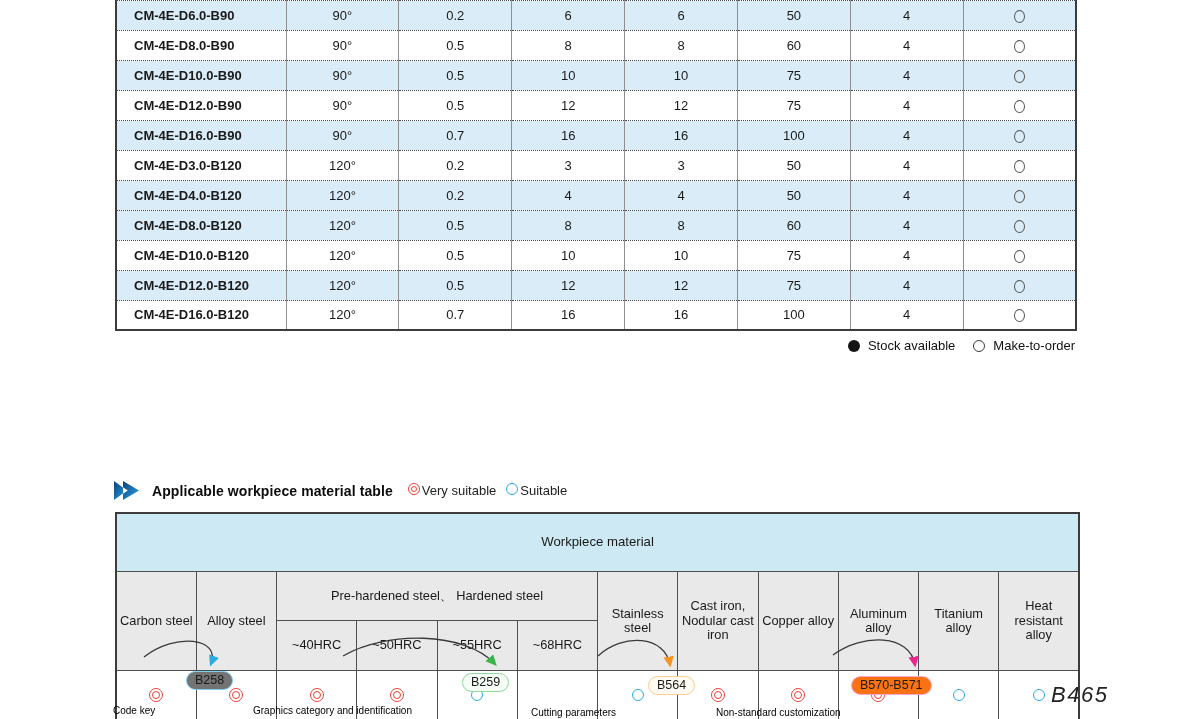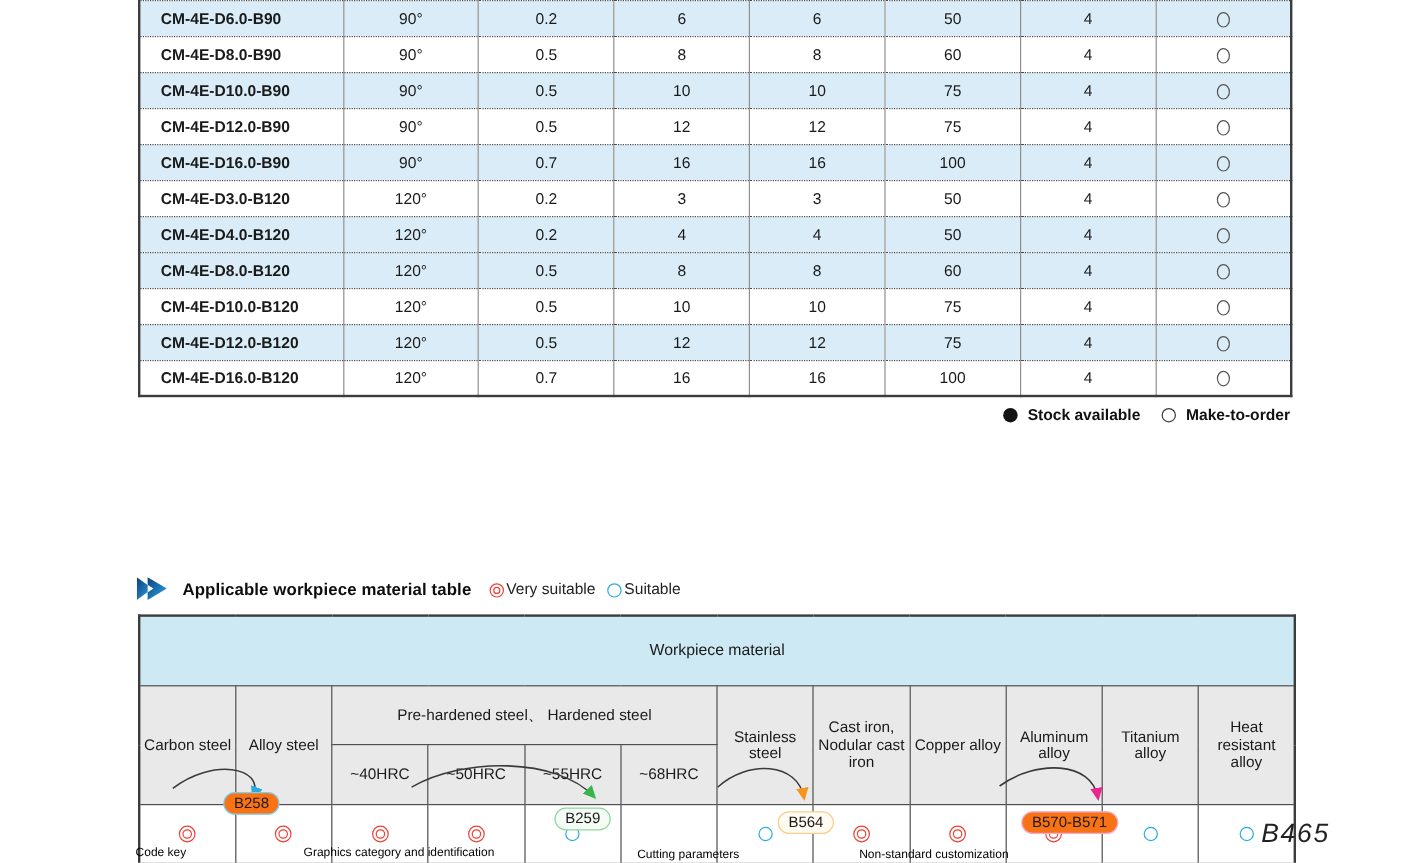--- a/index.html
+++ b/index.html
@@ -32,27 +32,27 @@
   .sym.filled{width:12px;height:12px;background:#141414;}
   .sym.suit{width:12px;height:12px;border:1.7px solid var(--c-suit,#2aabe2);}
   .sym.very{width:14px;height:14px;border:1.7px solid var(--c-very,#ef4136);position:relative;}
   .sym.very::after{content:"";position:absolute;inset:2px;border:1.7px solid var(--c-very,#ef4136);border-radius:50%;}
 
   
   .stock-legend{
     position:absolute;right:111px;top:338px;display:flex;gap:18px;align-items:center;
     font-size:13px;color:#111;
   }
-  .stock-legend .li{display:inline-flex;align-items:center;gap:8px;font-weight:bold;}
+  .stock-legend .li{display:inline-flex;align-items:center;gap:8px;}
 
   
   .sec{position:absolute;left:114px;top:480px;display:flex;align-items:center;gap:9px;}
   .sec h2{font-size:14px;font-weight:bold;margin:0;color:#0d0d0d;letter-spacing:0.1px;}
   .suit-legend{display:flex;gap:10px;margin-left:6px;align-items:center;font-size:13px;color:#222;}
-  .suit-legend .li{display:inline-flex;align-items:flex-end;gap:2px;}
+  .suit-legend .li{display:inline-flex;align-items:flex-start;gap:2px;}
   .suit-legend .sym.very{width:12px;height:12px;border-width:1.5px;}
   .suit-legend .sym.very::after{inset:1.8px;border-width:1.5px;}
   .suit-legend .sym.suit{width:12px;height:12px;border-width:1.5px;}
 
   
   table.wp{
     position:absolute;left:115px;top:512px;width:963px;
     border-collapse:collapse;table-layout:fixed;
     font-size:12.8px;color:#1a1a1a;
     border:2px solid #3c3c3c;
@@ -302,21 +302,21 @@
   <div class="ann" style="left:113px;top:640px;">
     <span class="ann-label" style="left:0;top:18px">Code key</span>
     <svg class="ann-arrow" style="left:28px;top:0" width="90" height="34" viewBox="0 0 90 34">
       <defs>
           <marker id="ah0" markerWidth="9" markerHeight="9" refX="6.5" refY="4" orient="auto">
             <path class="ah" d="M0,0 L8.5,4 L0,8 z" fill="#2aabe2"></path>
           </marker>
         </defs>
       <path class="arc" d="M3,17 C 35,-8 80,-2 70,24" marker-end="url(#ah0)"></path>
     </svg>
-    <span class="badge" style="left: 73px; top: 20px; border-color: rgb(127, 208, 238); background: #f97316;">B258</span>
+    <span class="badge" style="left: 73px; top: 31px; border-color: rgb(127, 208, 238); background: #737373;">B258</span>
   </div>
 
   <div class="ann" style="left:253px;top:640px;">
     <span class="ann-label" style="left:0;top:18px">Graphics category and identification</span>
     <svg class="ann-arrow" style="left:82px;top:0" width="175" height="34" viewBox="0 0 175 34">
       <defs>
           <marker id="ah1" markerWidth="9" markerHeight="9" refX="6.5" refY="4" orient="auto">
             <path class="ah" d="M0,0 L8.5,4 L0,8 z" fill="#39b54a"></path>
           </marker>
         </defs>

